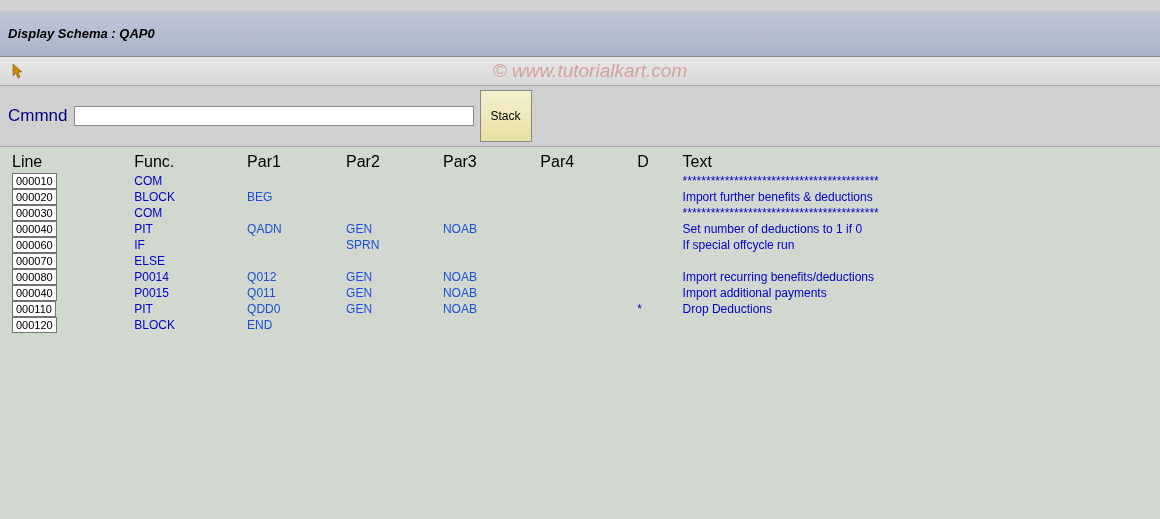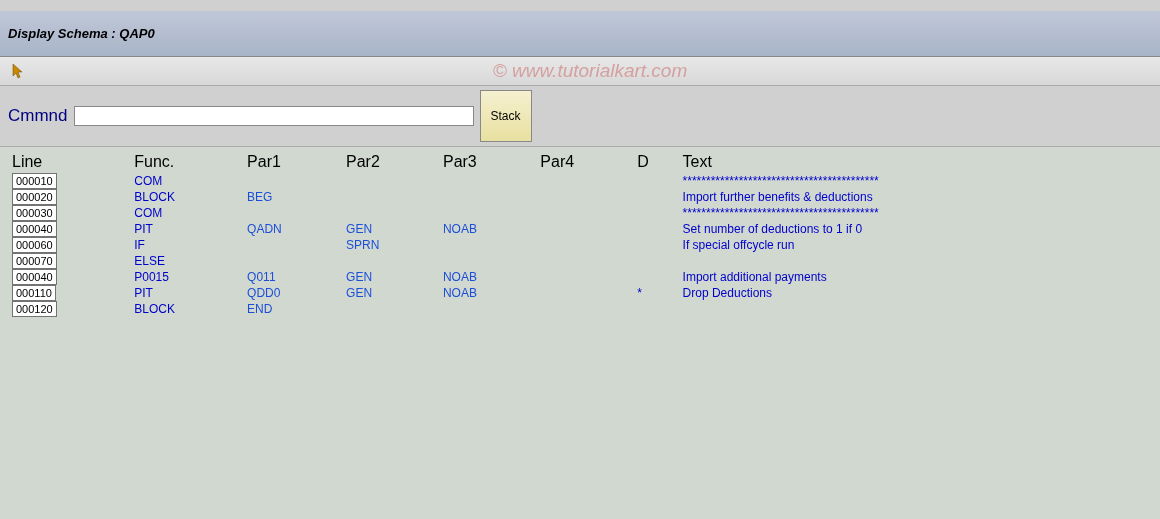--- a/index.html
+++ b/index.html
@@ -202,20 +202,30 @@
           <td><span class="line-cell">000070</span></td>
           <td class="func-blue">ELSE</td>
           <td class="par-cell"></td>
           <td class="par-cell"></td>
           <td class="par-cell"></td>
           <td class="par-cell"></td>
           <td class="text-blue col-d"></td>
           <td class="text-blue"></td>
         </tr>
         <tr>
+          <td><span class="line-cell">000080</span></td>
+          <td class="func-blue">P0014</td>
+          <td class="par-cell">Q012</td>
+          <td class="par-cell">GEN</td>
+          <td class="par-cell">NOAB</td>
+          <td class="par-cell"></td>
+          <td class="text-blue col-d"></td>
+          <td class="text-blue">Import recurring benefits/deductions</td>
+        </tr>
+        <tr>
           <td><span class="line-cell">000040</span></td>
           <td class="func-blue">P0015</td>
           <td class="par-cell">Q011</td>
           <td class="par-cell">GEN</td>
           <td class="par-cell">NOAB</td>
           <td class="par-cell"></td>
           <td class="text-blue col-d"></td>
           <td class="text-blue">Import additional payments</td>
         </tr>
         <tr>

